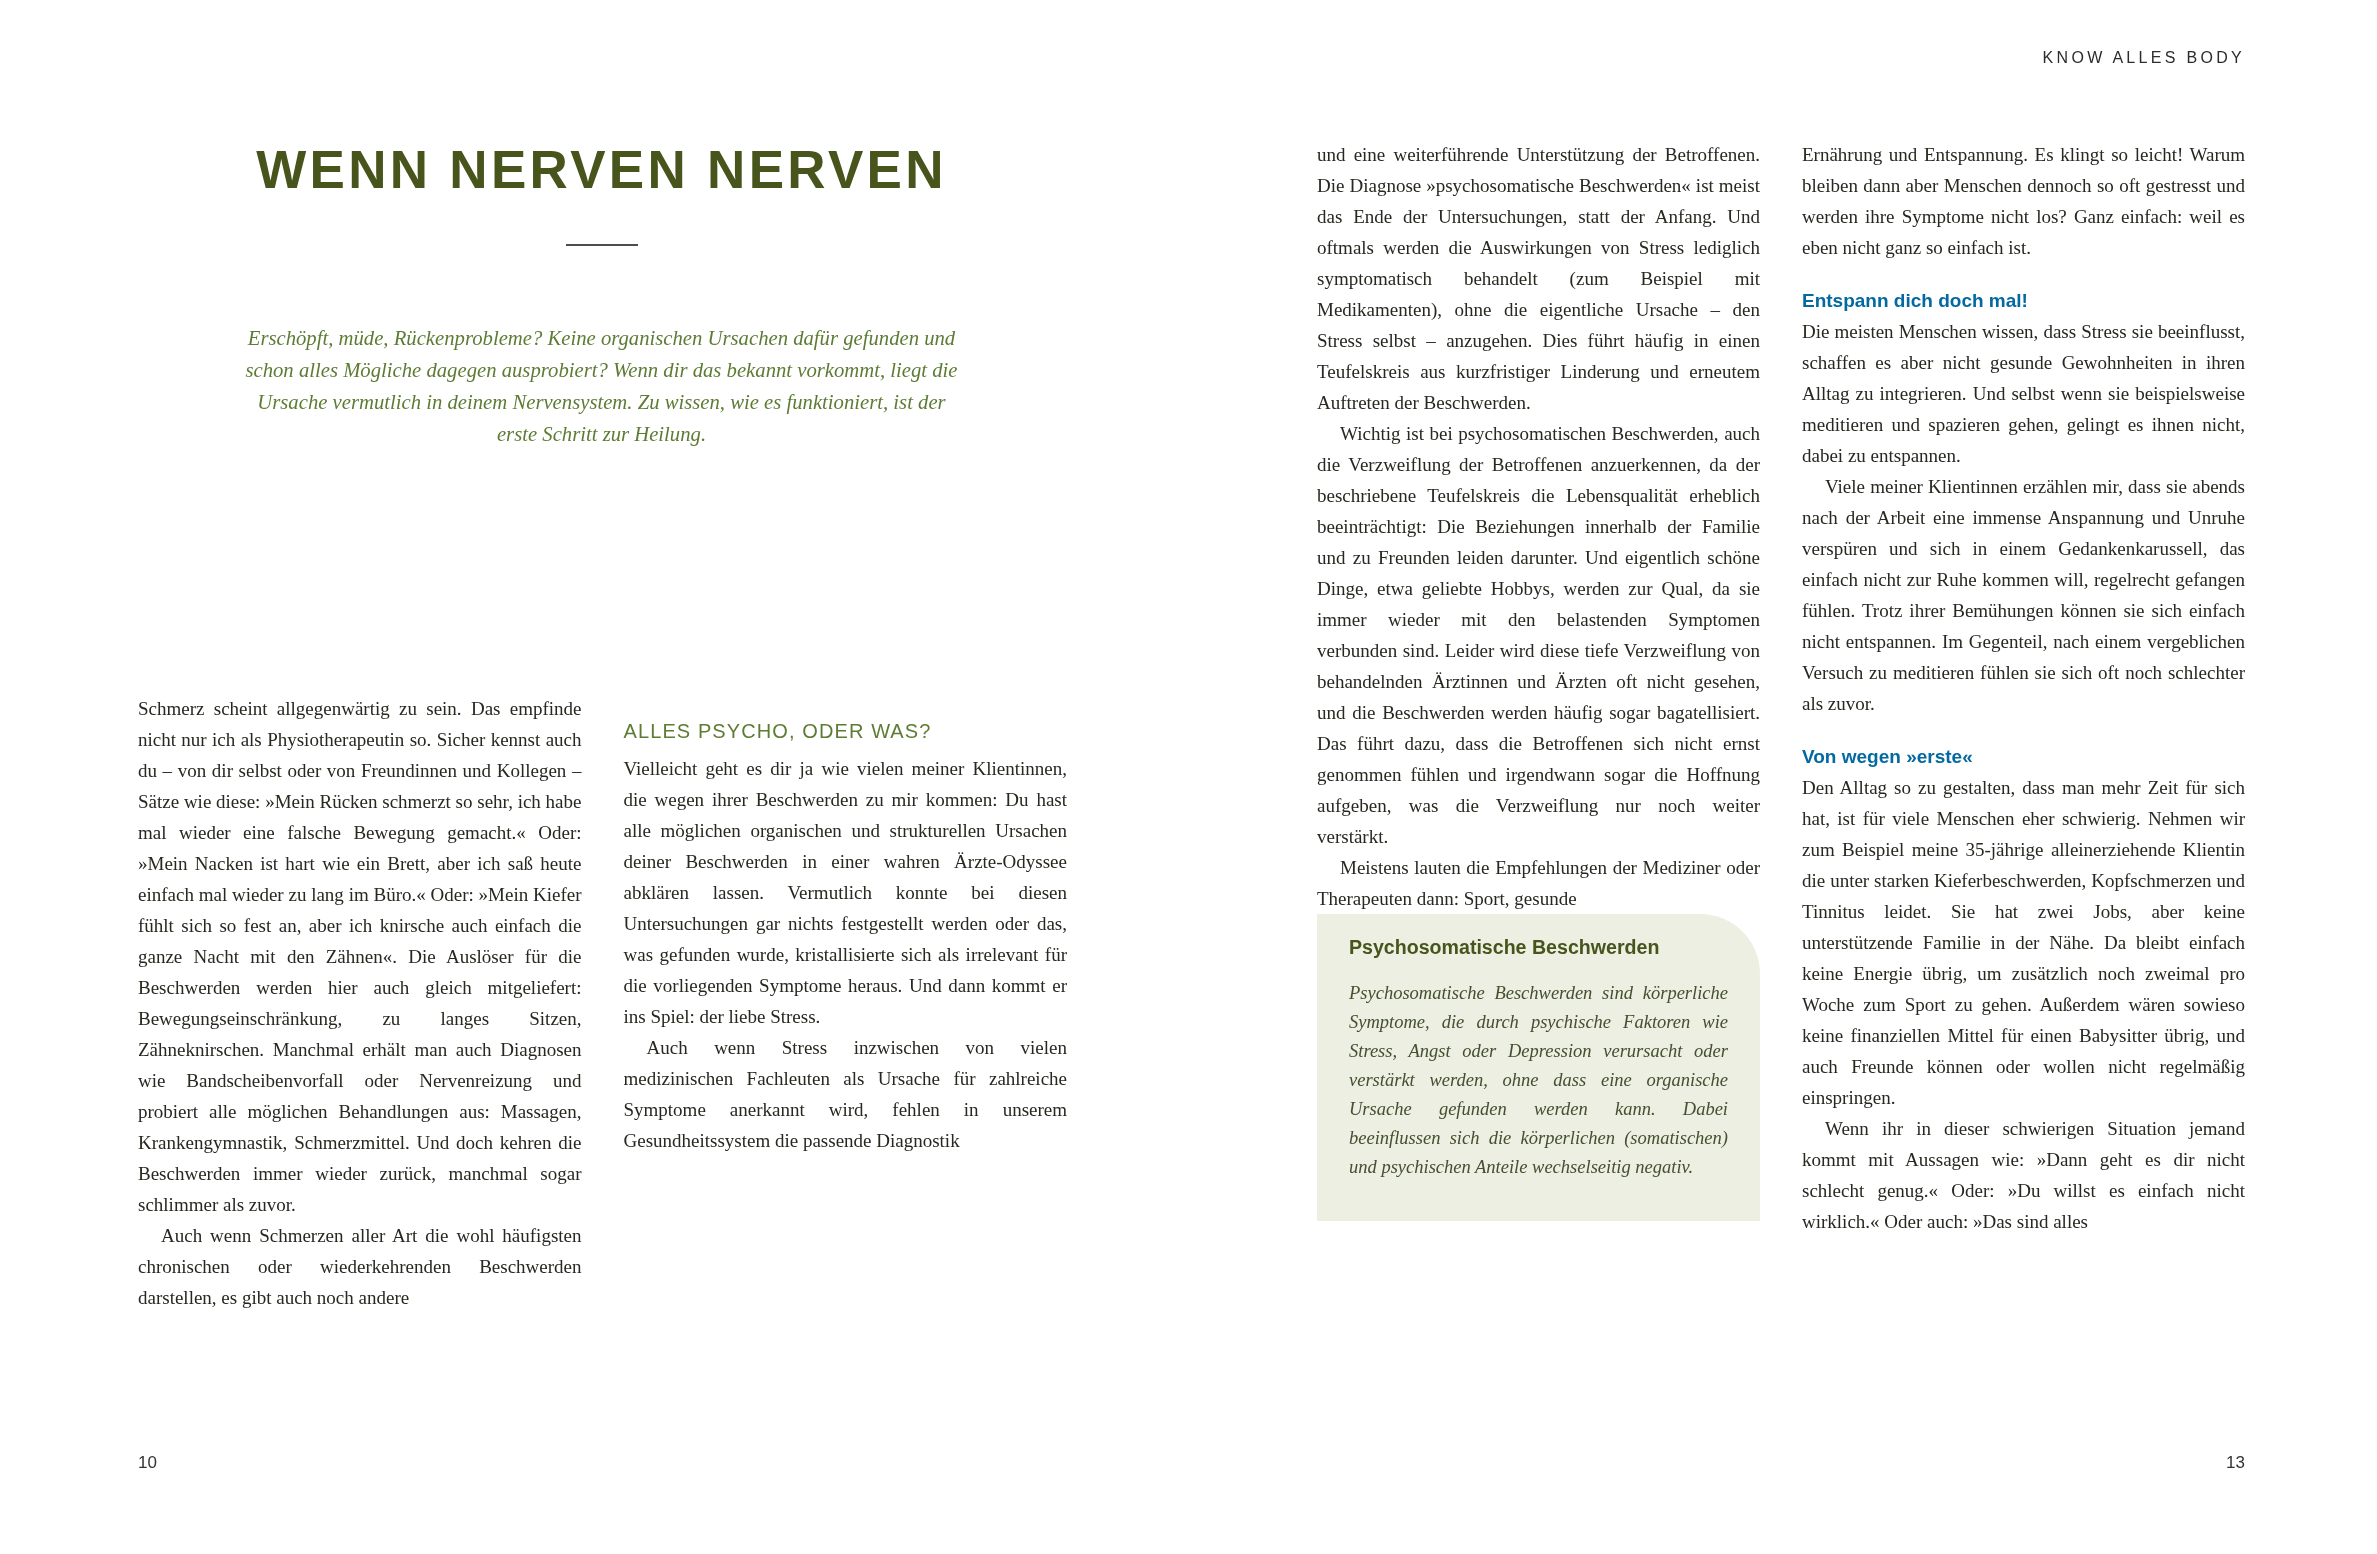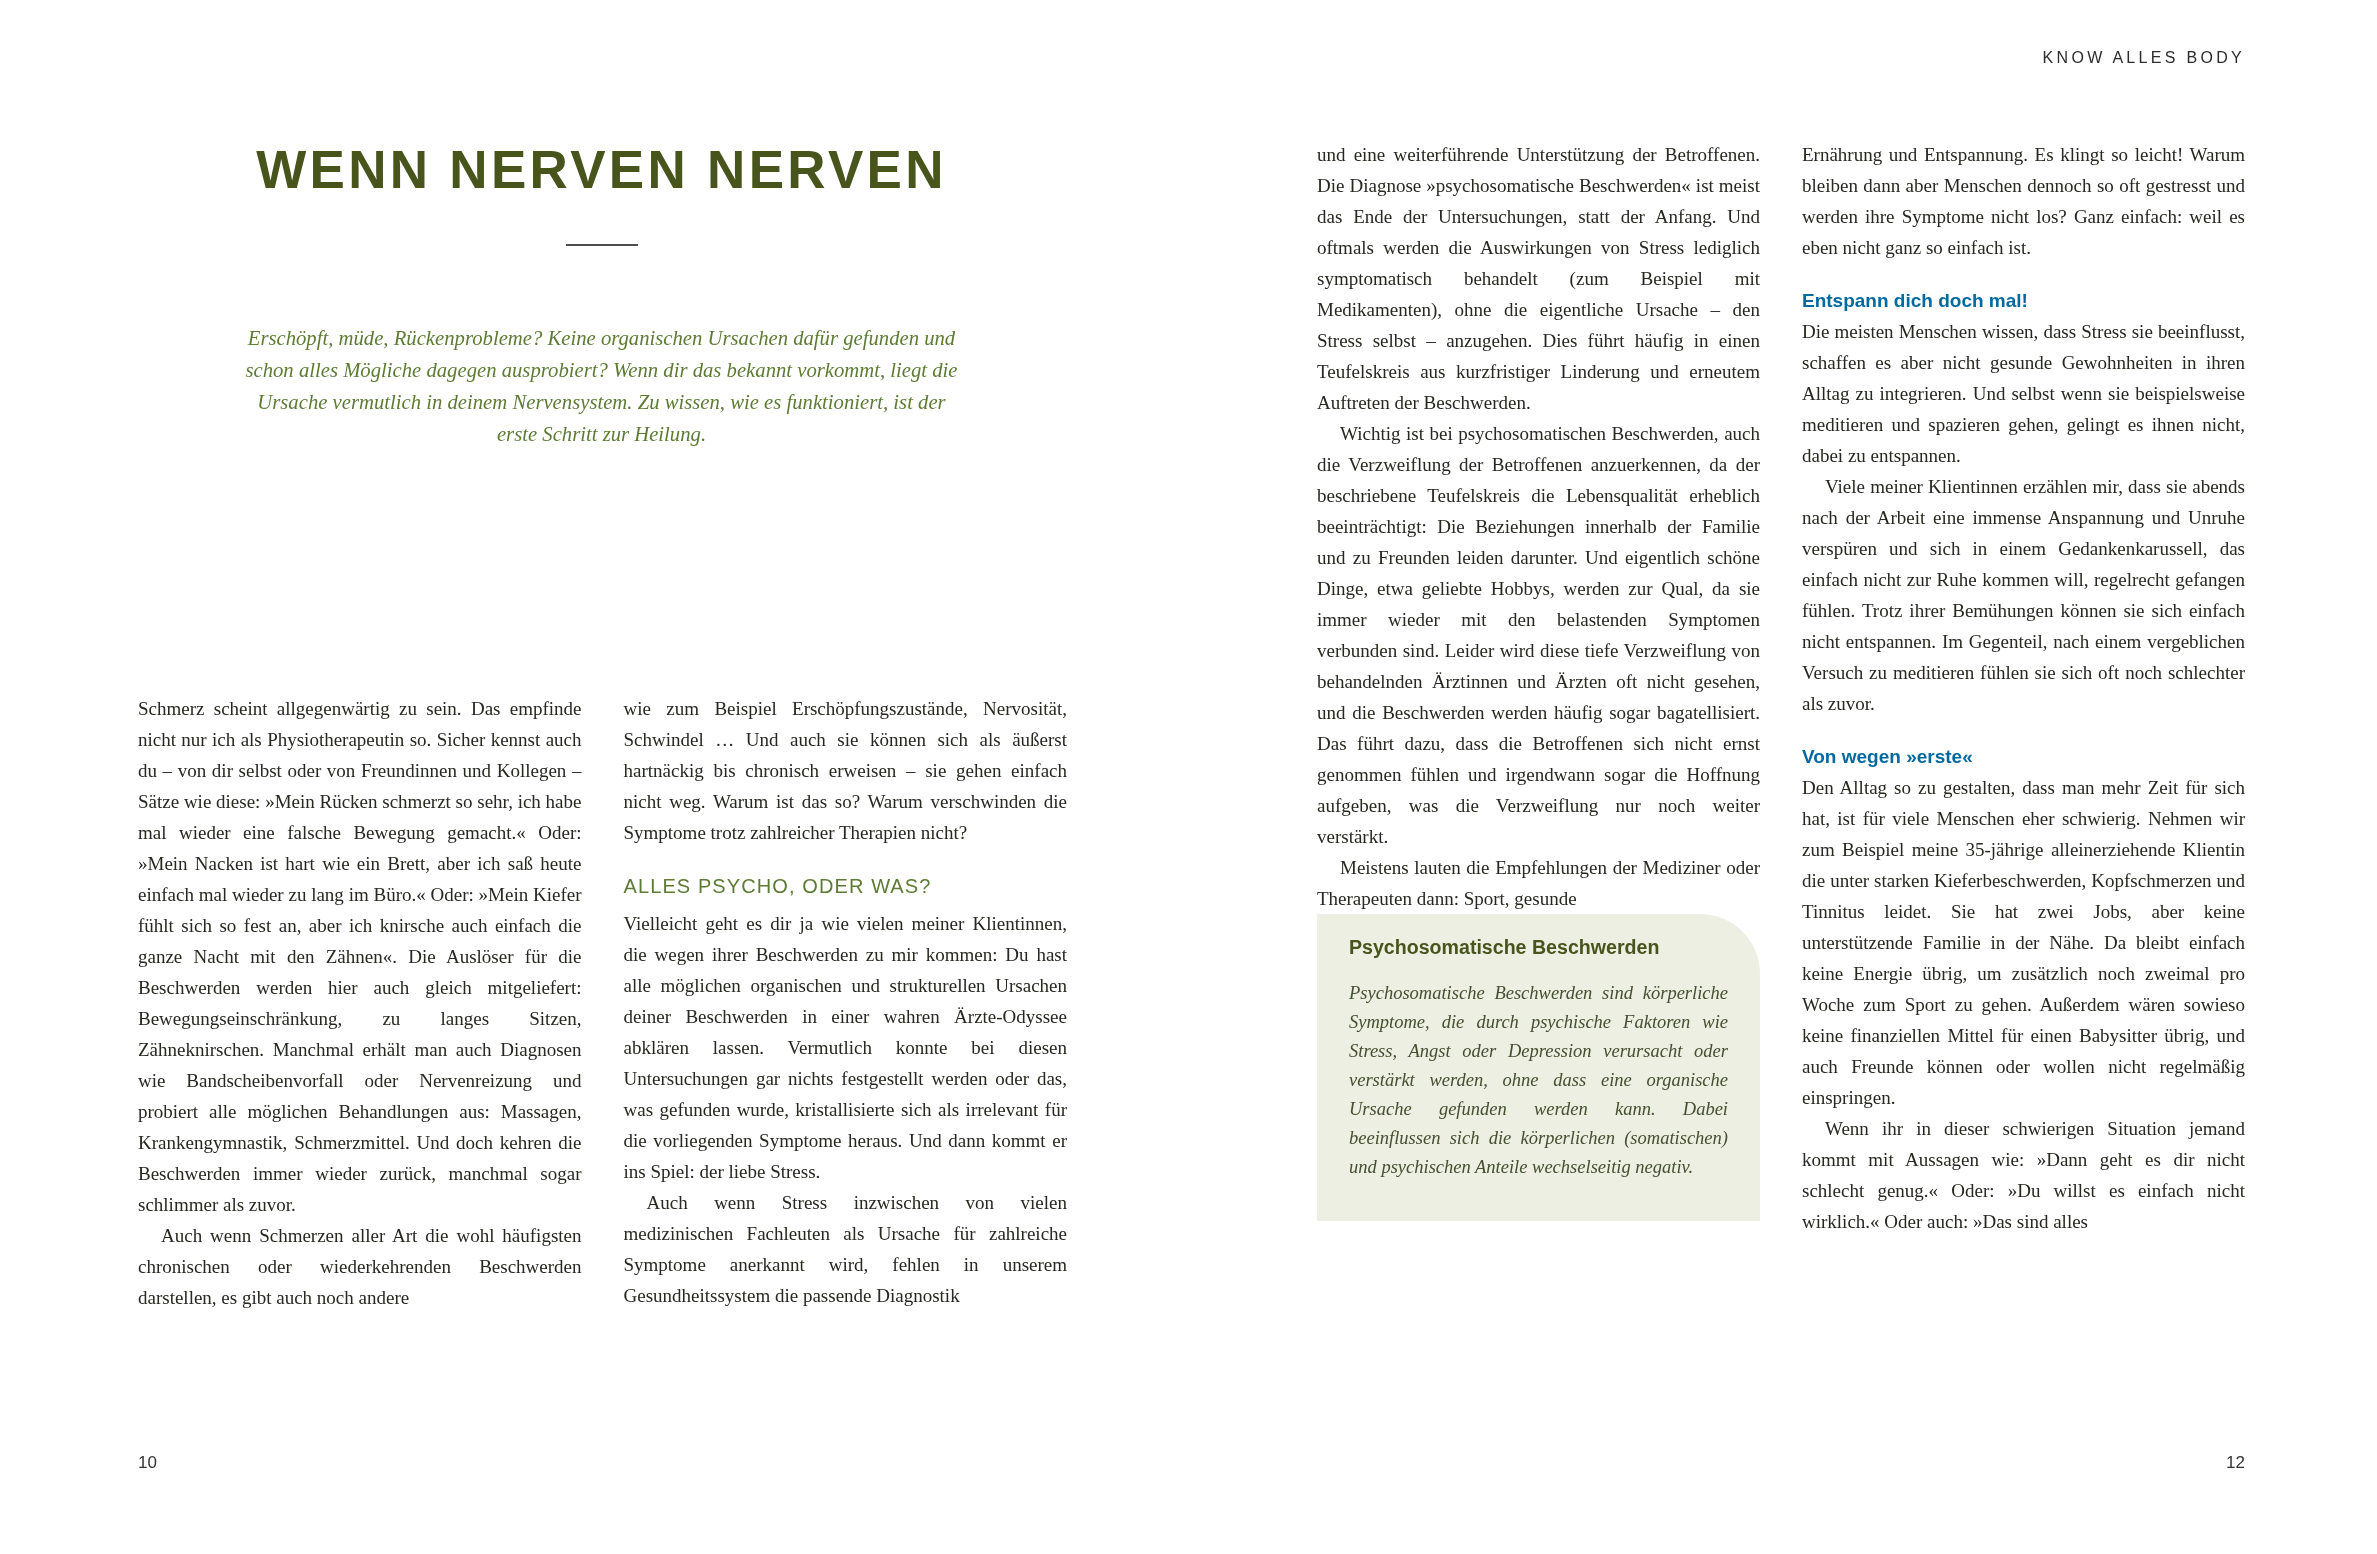--- a/index.html
+++ b/index.html
@@ -142,21 +142,20 @@
       <div class="title-rule"></div>
       <p class="intro">Erschöpft, müde, Rückenprobleme? Keine organischen Ursachen dafür gefunden und schon alles Mögliche dagegen ausprobiert? Wenn dir das bekannt vorkommt, liegt die Ursache vermutlich in deinem Nervensystem. Zu wissen, wie es funktioniert, ist der erste Schritt zur Heilung.</p>
     </header>
 
     <div class="columns columns-left">
       <div class="col">
           <p class="body-p">Schmerz scheint allgegenwärtig zu sein. Das empfinde nicht nur ich als Physiotherapeutin so. Sicher kennst auch du – von dir selbst oder von Freundinnen und Kollegen – Sätze wie diese: »Mein Rücken schmerzt so sehr, ich habe mal wieder eine falsche Bewegung gemacht.« Oder: »Mein Nacken ist hart wie ein Brett, aber ich saß heute einfach mal wieder zu lang im Büro.« Oder: »Mein Kiefer fühlt sich so fest an, aber ich knirsche auch einfach die ganze Nacht mit den Zähnen«. Die Auslöser für die Beschwerden werden hier auch gleich mitgeliefert: Bewegungseinschränkung, zu langes Sitzen, Zähneknirschen. Manchmal erhält man auch Diagnosen wie Bandscheibenvorfall oder Nervenreizung und probiert alle möglichen Behandlungen aus: Massagen, Krankengymnastik, Schmerzmittel. Und doch kehren die Beschwerden immer wieder zurück, manchmal sogar schlimmer als zuvor.</p>
           <p class="body-p indent">Auch wenn Schmerzen aller Art die wohl häufigsten chronischen oder wiederkehrenden Beschwerden darstellen, es gibt auch noch andere</p>
         </div>
       <div class="col">
-          <p class="body-p">wie zum Beispiel Erschöpfungszustände, Nervosität, Schwindel … Und auch sie können sich als äußerst hartnäckig bis chronisch erweisen – sie gehen einfach nicht weg. Warum ist das so? Warum verschwinden die Symptome trotz zahlreicher Therapien nicht?</p>
           <h3 class="subhead-green">ALLES PSYCHO, ODER WAS?</h3>
           <p class="body-p">Vielleicht geht es dir ja wie vielen meiner Klientinnen, die wegen ihrer Beschwerden zu mir kommen: Du hast alle möglichen organischen und strukturellen Ursachen deiner Beschwerden in einer wahren Ärzte-Odyssee abklären lassen. Vermutlich konnte bei diesen Untersuchungen gar nichts festgestellt werden oder das, was gefunden wurde, kristallisierte sich als irrelevant für die vorliegenden Symptome heraus. Und dann kommt er ins Spiel: der liebe Stress.</p>
           <p class="body-p indent">Auch wenn Stress inzwischen von vielen medizinischen Fachleuten als Ursache für zahlreiche Symptome anerkannt wird, fehlen in unserem Gesundheitssystem die passende Diagnostik</p>
         </div>
     </div>
 
     <div class="page-number page-number-left">10</div>
   </section>
 
   <section class="page page-right">
@@ -177,17 +176,17 @@
           <p class="body-p">Ernährung und Entspannung. Es klingt so leicht! Warum bleiben dann aber Menschen dennoch so oft gestresst und werden ihre Symptome nicht los? Ganz einfach: weil es eben nicht ganz so einfach ist.</p>
           <h4 class="subhead-bold">Entspann dich doch mal!</h4>
           <p class="body-p">Die meisten Menschen wissen, dass Stress sie beeinflusst, schaffen es aber nicht gesunde Gewohnheiten in ihren Alltag zu integrieren. Und selbst wenn sie beispielsweise meditieren und spazieren gehen, gelingt es ihnen nicht, dabei zu entspannen.</p>
           <p class="body-p indent">Viele meiner Klientinnen erzählen mir, dass sie abends nach der Arbeit eine immense Anspannung und Unruhe verspüren und sich in einem Gedankenkarussell, das einfach nicht zur Ruhe kommen will, regelrecht gefangen fühlen. Trotz ihrer Bemühungen können sie sich einfach nicht entspannen. Im Gegenteil, nach einem vergeblichen Versuch zu meditieren fühlen sie sich oft noch schlechter als zuvor.</p>
           <h4 class="subhead-bold">Von wegen »erste«</h4>
           <p class="body-p">Den Alltag so zu gestalten, dass man mehr Zeit für sich hat, ist für viele Menschen eher schwierig. Nehmen wir zum Beispiel meine 35-jährige alleinerziehende Klientin die unter starken Kieferbeschwerden, Kopfschmerzen und Tinnitus leidet. Sie hat zwei Jobs, aber keine unterstützende Familie in der Nähe. Da bleibt einfach keine Energie übrig, um zusätzlich noch zweimal pro Woche zum Sport zu gehen. Außerdem wären sowieso keine finanziellen Mittel für einen Babysitter übrig, und auch Freunde können oder wollen nicht regelmäßig einspringen.</p>
           <p class="body-p indent">Wenn ihr in dieser schwierigen Situation jemand kommt mit Aussagen wie: »Dann geht es dir nicht schlecht genug.« Oder: »Du willst es einfach nicht wirklich.« Oder auch: »Das sind alles</p>
         </div>
     </div>
 
-    <div class="page-number page-number-right">12</div>
+    <div class="page-number page-number-right">13</div>
   </section>
 
 </div>
 
 
 </body></html>

